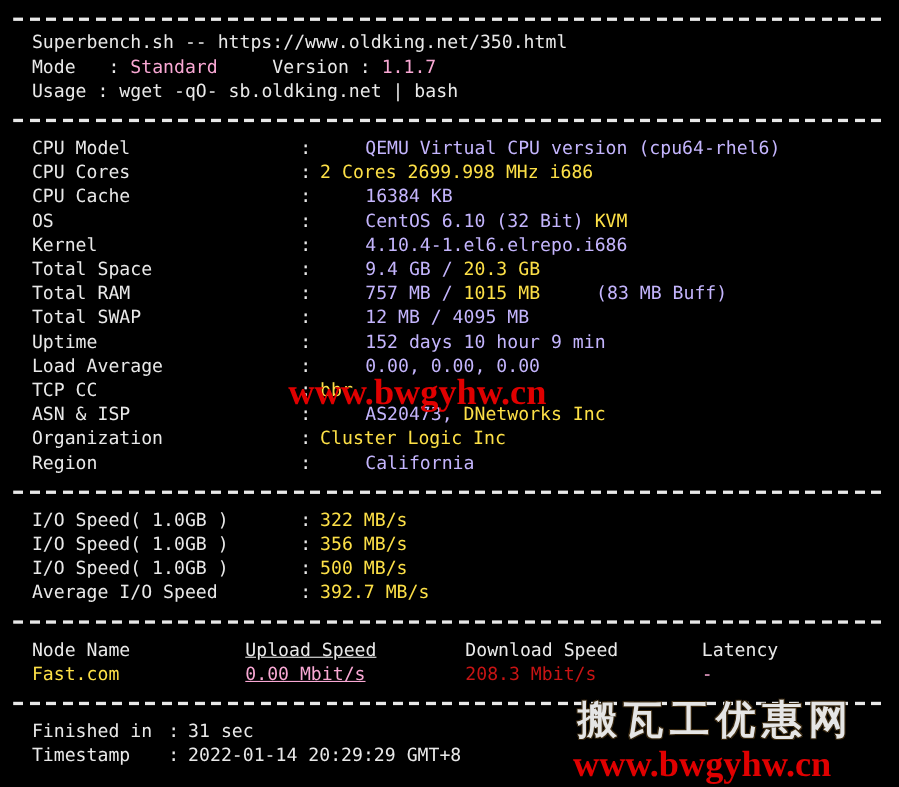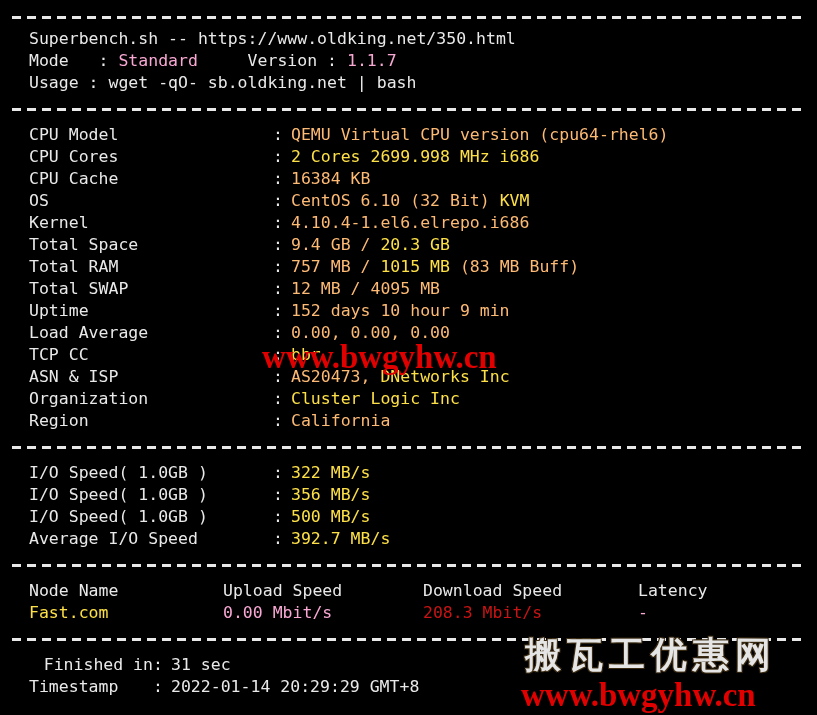--- a/index.html
+++ b/index.html
@@ -48,31 +48,31 @@
     background-image: repeating-linear-gradient(
         to right,
         #e8e8e8 0px, #e8e8e8 9px,
         rgba(0,0,0,0) 9px, rgba(0,0,0,0) 15px);
   }
   .spacer4 { height: 4px; }
   .spacer6 { height: 6px; }
 
   
   .c-white  { color: #e9e9e9; }
-  .c-cyan   { color: #fdba74; }
+  .c-cyan   { color: #c4b5fd; margin-left: 41px; }
   .c-yellow { color: #fde047; }
   .c-green  { color: #f9a8d4; }
   .c-red    { color: #c81414; }
 
   .row .label   { display: inline-block; width: 244px; }
   .row .colon   { display: inline-block; width: 18px; }
 
   .th { display: inline-block; }
   .col1 { width: 194px; }
-  .col2 { width: 200px; }
+  .col2 { width: 200px; text-decoration: underline; }
   .col3 { width: 215px; }
 
   
   .wm {
     position: absolute;
     pointer-events: none;
     user-select: none;
   }
   #wm-mid {
     left: 262px;
@@ -181,21 +181,21 @@
 
   <div class="spacer4"></div>
 
   <div class="divider">
     <div class="rule"></div>
   </div>
 
   <div class="spacer4"></div>
 
   <div class="pad" id="footer-list">
-      <div class="line row"><span class="c-white" style="display: inline-block; width: 124px; text-align: right;">Finished in</span><span class="colon c-white">:</span><span class="c-white">31 sec</span></div>
+      <div class="line row"><span class="c-white" style="display: inline-block; width: 124px;">Finished in</span><span class="colon c-white">:</span><span class="c-white">31 sec</span></div>
       <div class="line row"><span class="c-white" style="display: inline-block; width: 124px;">Timestamp</span><span class="colon c-white">:</span><span class="c-white">2022-01-14 20:29:29 GMT+8</span></div>
     </div>
 
   <div class="wm" id="wm-mid">www.bwgyhw.cn</div>
   <div class="wm" id="wm-cn">搬瓦工优惠网</div>
   <div class="wm" id="wm-bottom">www.bwgyhw.cn</div>
 
 </div>
 
 </body></html>

